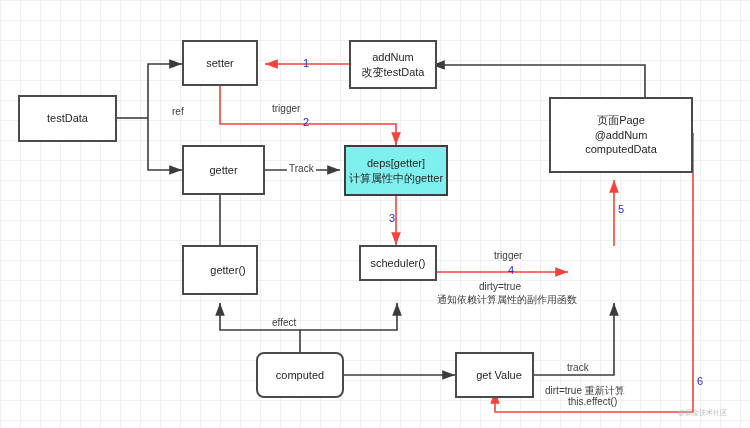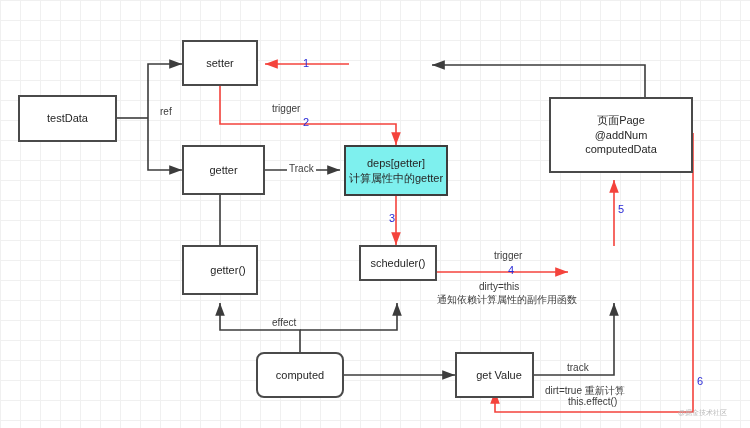--- a/index.html
+++ b/index.html
@@ -124,20 +124,24 @@
   </svg>
 
   <div class="node" style="left:18px; top:95px; width:99px; height:47px;">
     <span class="ln">testData</span>
   </div>
 
   <div class="node" style="left:182px; top:40px; width:76px; height:46px;">
     <span class="ln">setter</span>
   </div>
 
+  <div class="node" style="left:349px; top:40px; width:88px; height:49px;">
+    <span class="ln">addNum</span>
+    <span class="ln">改变testData</span>
+  </div>
 
   <div class="node" style="left:549px; top:97px; width:144px; height:76px;">
     <span class="ln">页面Page</span>
     <span class="ln">@addNum</span>
     <span class="ln">computedData</span>
   </div>
 
   <div class="node" style="left:182px; top:145px; width:83px; height:50px;">
     <span class="ln">getter</span>
   </div>
@@ -157,37 +161,37 @@
 
 
   <div class="node rounded" style="left:256px; top:352px; width:88px; height:46px;">
     <span class="ln">computed</span>
   </div>
 
   <div class="node" style="left:455px; top:352px; width:79px; height:46px;padding-left:9px;">
     <span class="ln">get Value</span>
   </div>
 
-  <div class="edge-label" style="left:112px; top:106px;padding-left:48px;">ref</div>
+  <div class="edge-label" style="left:124px; top:106px;padding-left:48px;">ref</div>
 
   <div class="edge-label num" style="left:303px; top:57px;">1</div>
 
   <div class="edge-label" style="left:272px; top:103px;">trigger</div>
 
   <div class="edge-label num" style="left:303px; top:116px;">2</div>
 
   <div class="edge-label" style="left:287px; top:163px; background:#ffffff; padding:0 2px;">Track</div>
 
   <div class="edge-label num" style="left:389px; top:212px;">3</div>
 
   <div class="edge-label" style="left:494px; top:250px;">trigger</div>
 
   <div class="edge-label num" style="left:508px; top:264px;">4</div>
 
-  <div class="edge-label" style="left:479px; top:281px;">dirty=this</div>
+  <div class="edge-label" style="left:479px; top:281px;">dirty=true</div>
 
   <div class="edge-label" style="left:437px; top:293px;">通知依赖计算属性的副作用函数</div>
 
   <div class="edge-label num" style="left:618px; top:203px;">5</div>
 
   <div class="edge-label" style="left:272px; top:317px;">effect</div>
 
   <div class="edge-label" style="left:567px; top:362px;">track</div>
 
   <div class="edge-label" style="left:545px; top:384px;">dirt=true 重新计算</div>

